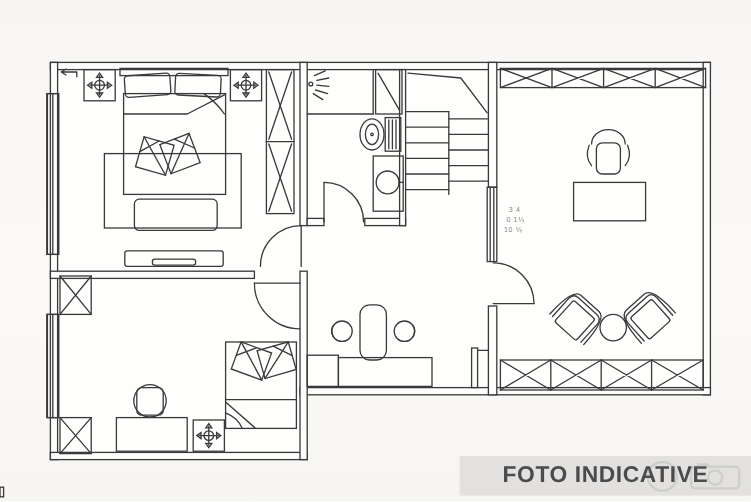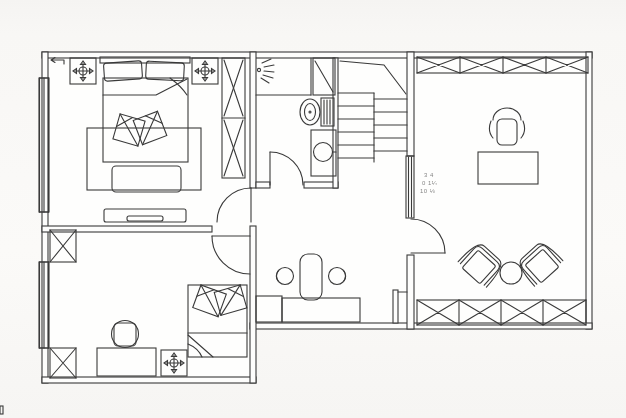--- a/index.html
+++ b/index.html
@@ -290,14 +290,23 @@
     <path d="M270,152 A33,33 0 0 1 303,185"></path>
   </g>
   <g>
     <line x1="411" y1="253" x2="445" y2="253" stroke-width="1.4"></line>
     <path d="M411,219 A34,34 0 0 1 445,253"></path>
   </g>
 
   <rect x="0" y="406" width="3" height="8" fill="#2e2e2e" stroke="none"></rect>
 </svg>
 
-
+<div class="banner">
+  <span class="label">FOTO INDICATIVE</span>
+  <svg width="86" height="26" viewBox="0 0 86 26">
+    <circle cx="18" cy="13" r="12" fill="none" stroke="#7a7a7a" stroke-width="2"></circle>
+    <rect x="42" y="5" width="40" height="18" rx="3" fill="none" stroke="#7a7a7a" stroke-width="2"></rect>
+    <circle cx="62" cy="14" r="6" fill="none" stroke="#7a7a7a" stroke-width="2"></circle>
+    <rect x="47" y="2" width="10" height="4" fill="#7a7a7a" stroke="none"></rect>
+  </svg>
 </div>
 
+</div>
+
 </body></html>

